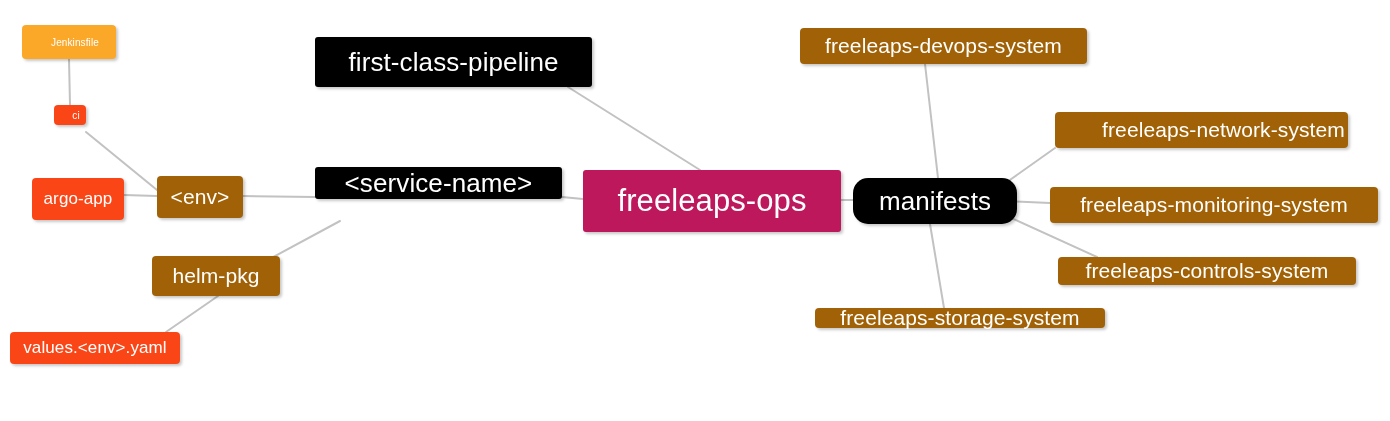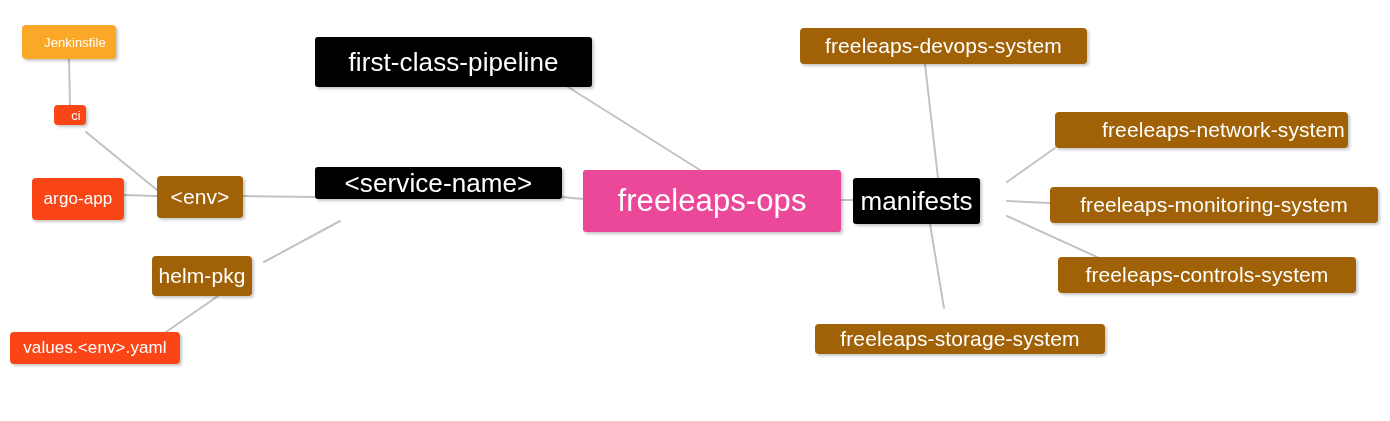--- a/index.html
+++ b/index.html
@@ -36,42 +36,42 @@
     border-radius: 4px;
     color: #ffffff;
     white-space: nowrap;
     letter-spacing: 0.1px;
     box-shadow: 2px 2px 3px rgba(0,0,0,0.22);
     z-index: 2;
     cursor: default;
     user-select: none;
   }
   .node-root {
-    background: #ec4899;
+    background: #be185d;
     border-radius: 3px;
     font-size: 31px;
   }
   .node-blue {
     background: #000000;
     border-radius: 3px;
   }
   .node-green {
     background: #a16207;
   }
   .node-orange {
     background: #fba829;
   }
   .node-red {
     background: #fa4616;
   }
   .size-xl  { font-size: 31px; }
   .size-lg  { font-size: 26px; }
   .size-md  { font-size: 21px; }
   .size-sm  { font-size: 17px; }
-  .size-xs  { font-size: 13px; padding-left: 12px; }
+  .size-xs  { font-size: 10px; padding-left: 12px; }
 </style>
 </head>
 <body>
 
 <div id="mindmap-canvas">
   <svg id="edge-layer" viewBox="0 0 1390 421" width="1390" height="421" xmlns="http://www.w3.org/2000/svg">
       <line x1="69" y1="59" x2="70" y2="105" stroke="#c2c2c2" stroke-width="2" stroke-linecap="round"></line>
       <line x1="86" y1="132" x2="157" y2="190" stroke="#c2c2c2" stroke-width="2" stroke-linecap="round"></line>
       <line x1="124" y1="195" x2="157" y2="196" stroke="#c2c2c2" stroke-width="2" stroke-linecap="round"></line>
       <line x1="243" y1="196" x2="315" y2="197" stroke="#c2c2c2" stroke-width="2" stroke-linecap="round"></line>
@@ -84,25 +84,25 @@
       <line x1="1055" y1="148" x2="1007" y2="182" stroke="#c2c2c2" stroke-width="2" stroke-linecap="round"></line>
       <line x1="1050" y1="203" x2="1007" y2="201" stroke="#c2c2c2" stroke-width="2" stroke-linecap="round"></line>
       <line x1="1097" y1="257" x2="1007" y2="216" stroke="#c2c2c2" stroke-width="2" stroke-linecap="round"></line>
       <line x1="944" y1="308" x2="930" y2="224" stroke="#c2c2c2" stroke-width="2" stroke-linecap="round"></line>
     </svg>
   <div id="node-layer">
       <div class="node node-orange size-xs" style="left: 22px; top: 25px; width: 94px; height: 34px;">Jenkinsfile</div>
       <div class="node node-red size-xs" style="left: 54px; top: 105px; width: 32px; height: 20px;">ci</div>
       <div class="node node-red size-sm" style="left: 32px; top: 178px; width: 92px; height: 42px;">argo-app</div>
       <div class="node node-green size-md" style="left: 157px; top: 176px; width: 86px; height: 42px;">&lt;env&gt;</div>
-      <div class="node node-green size-md" style="left: 152px; top: 256px; width: 100px; height: 40px;">helm-pkg</div>
+      <div class="node node-green size-md" style="left: 152px; top: 256px; width: 128px; height: 40px;">helm-pkg</div>
       <div class="node node-red size-sm" style="left: 10px; top: 332px; width: 170px; height: 32px; text-align: right;">values.&lt;env&gt;.yaml</div>
       <div class="node node-blue size-lg" style="left: 315px; top: 37px; width: 277px; height: 50px;">first-class-pipeline</div>
       <div class="node node-blue size-lg" style="left: 315px; top: 167px; width: 247px; height: 32px;">&lt;service-name&gt;</div>
       <div class="node node-root size-xl" style="left: 583px; top: 170px; width: 258px; height: 62px;">freeleaps-ops</div>
-      <div class="node node-blue size-lg" style="left: 853px; top: 178px; width: 127px; height: 46px;">manifests</div>
+      <div class="node node-blue size-lg" style="left: 853px; top: 178px; width: 164px; height: 46px; border-radius: 15px;">manifests</div>
       <div class="node node-green size-md" style="left: 800px; top: 28px; width: 287px; height: 36px;">freeleaps-devops-system</div>
       <div class="node node-green size-md" style="left: 1055px; top: 112px; width: 293px; height: 36px; padding-left: 44px;">freeleaps-network-system</div>
       <div class="node node-green size-md" style="left: 1050px; top: 187px; width: 328px; height: 36px;">freeleaps-monitoring-system</div>
-      <div class="node node-green size-md" style="left: 1058px; top: 257px; width: 298px; height: 36px; text-align: right;">freeleaps-controls-system</div>
-      <div class="node node-green size-md" style="left: 815px; top: 324px; width: 290px; height: 30px;">freeleaps-storage-system</div>
+      <div class="node node-green size-md" style="left: 1058px; top: 257px; width: 298px; height: 28px; text-align: right;">freeleaps-controls-system</div>
+      <div class="node node-green size-md" style="left: 815px; top: 308px; width: 290px; height: 20px;">freeleaps-storage-system</div>
     </div>
 </div>
 
 </body></html>

